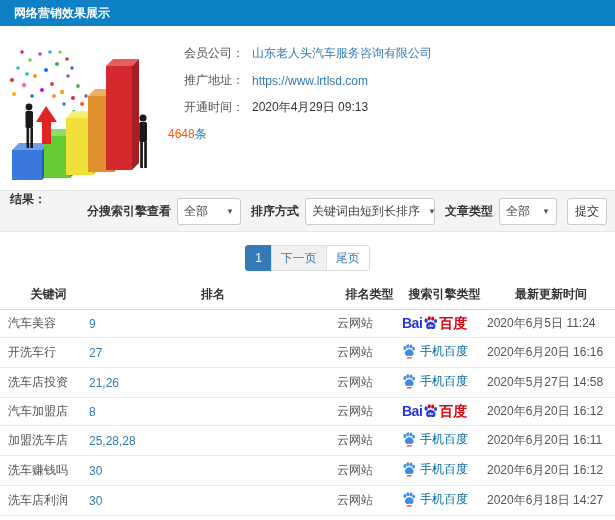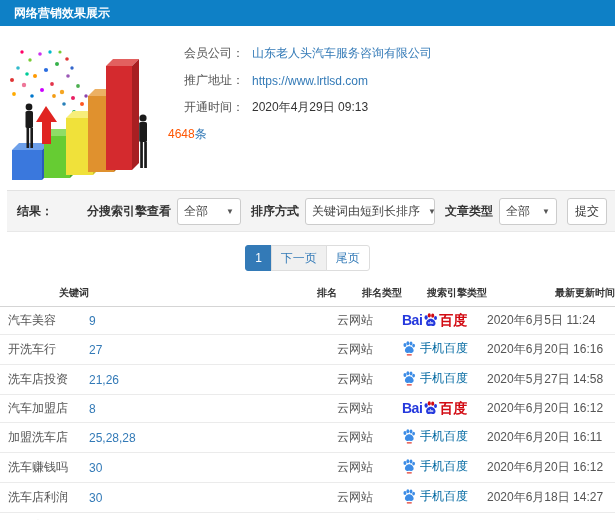--- a/index.html
+++ b/index.html
@@ -16,21 +16,21 @@
   .info-list{position:absolute;left:160px;top:14px;}
   .info-row{display:flex;align-items:center;height:27px;}
   .info-label{width:84px;text-align:right;color:#555;}
   .info-value{margin-left:8px;}
   .info-link{color:#337ab7;text-decoration:none;cursor:pointer;}
   .rank-count{color:#ff5500;}
   .rank-suffix{color:#337ab7;}
 
   
   .filter-bar{height:42px;background:#f4f4f4;border-top:1px solid #e2e2e2;border-bottom:1px solid #e8e8e8;
-              display:flex;align-items:center;padding:0 8px 0 10px;box-sizing:border-box;margin-left:7px;}
+              display:flex;padding:0 8px 0 10px;box-sizing:border-box;}
   .result-label{font-weight:bold;color:#333;}
   .filter-controls{margin-left:auto;display:flex;align-items:center;}
   .filter-lbl{font-weight:bold;color:#333;margin:0 6px 0 10px;white-space:nowrap;}
   .select{height:27px;background:#fff;border:1px solid #ccc;border-radius:3px;display:flex;
           align-items:center;justify-content:space-between;padding:0 6px;box-sizing:border-box;
           cursor:pointer;color:#444;white-space:nowrap;}
   .select .caret{font-size:8px;color:#555;margin-left:8px;}
   .sel-engine{width:64px;}
   .sel-sort{width:130px;}
   .sel-type{width:58px;}
@@ -42,22 +42,22 @@
   .pagination{margin-top:13px;display:flex;justify-content:center;}
   .page-btn{height:24px;line-height:24px;padding:0 9px;border:1px solid #ddd;color:#337ab7;
             background:#fff;text-decoration:none;cursor:pointer;margin-left:-1px;font-size:12px;}
   .page-btn.active{background:#337ab7;border-color:#337ab7;color:#fff;margin-left:0;
                    border-radius:3px 0 0 3px;}
   .page-btn.next{background:#f0f0f0;}
   .page-btn.last{border-radius:0 3px 3px 0;}
 
   
   table.results{width:100%;border-collapse:collapse;margin-top:9px;table-layout:fixed;}
-  .results th{text-align:right;font-weight:bold;color:#333;padding:6px 0 6px 0;
-              border-bottom:1px solid #d5d5d5;font-size:10px;}
+  .results th{text-align:center;font-weight:bold;color:#333;padding:6px 0 6px 0;
+              border-bottom:1px solid #d5d5d5;font-size:12px;}
   .results td{padding:5px 0;border-bottom:1px solid #ebebeb;color:#555;font-size:12px;height:17px;
               vertical-align:middle;overflow:hidden;}
   .results th:first-child,.results td:first-child{padding-left:8px;}
   .kw{color:#333;}
   .rank-link{color:#337ab7;text-decoration:none;cursor:pointer;}
   .date{color:#555;}
 
   
   .baidu-logo{display:inline-flex;align-items:center;font-weight:bold;line-height:1;}
   .bd-bai{color:#2539dd;font-size:14px;letter-spacing:-0.5px;}

